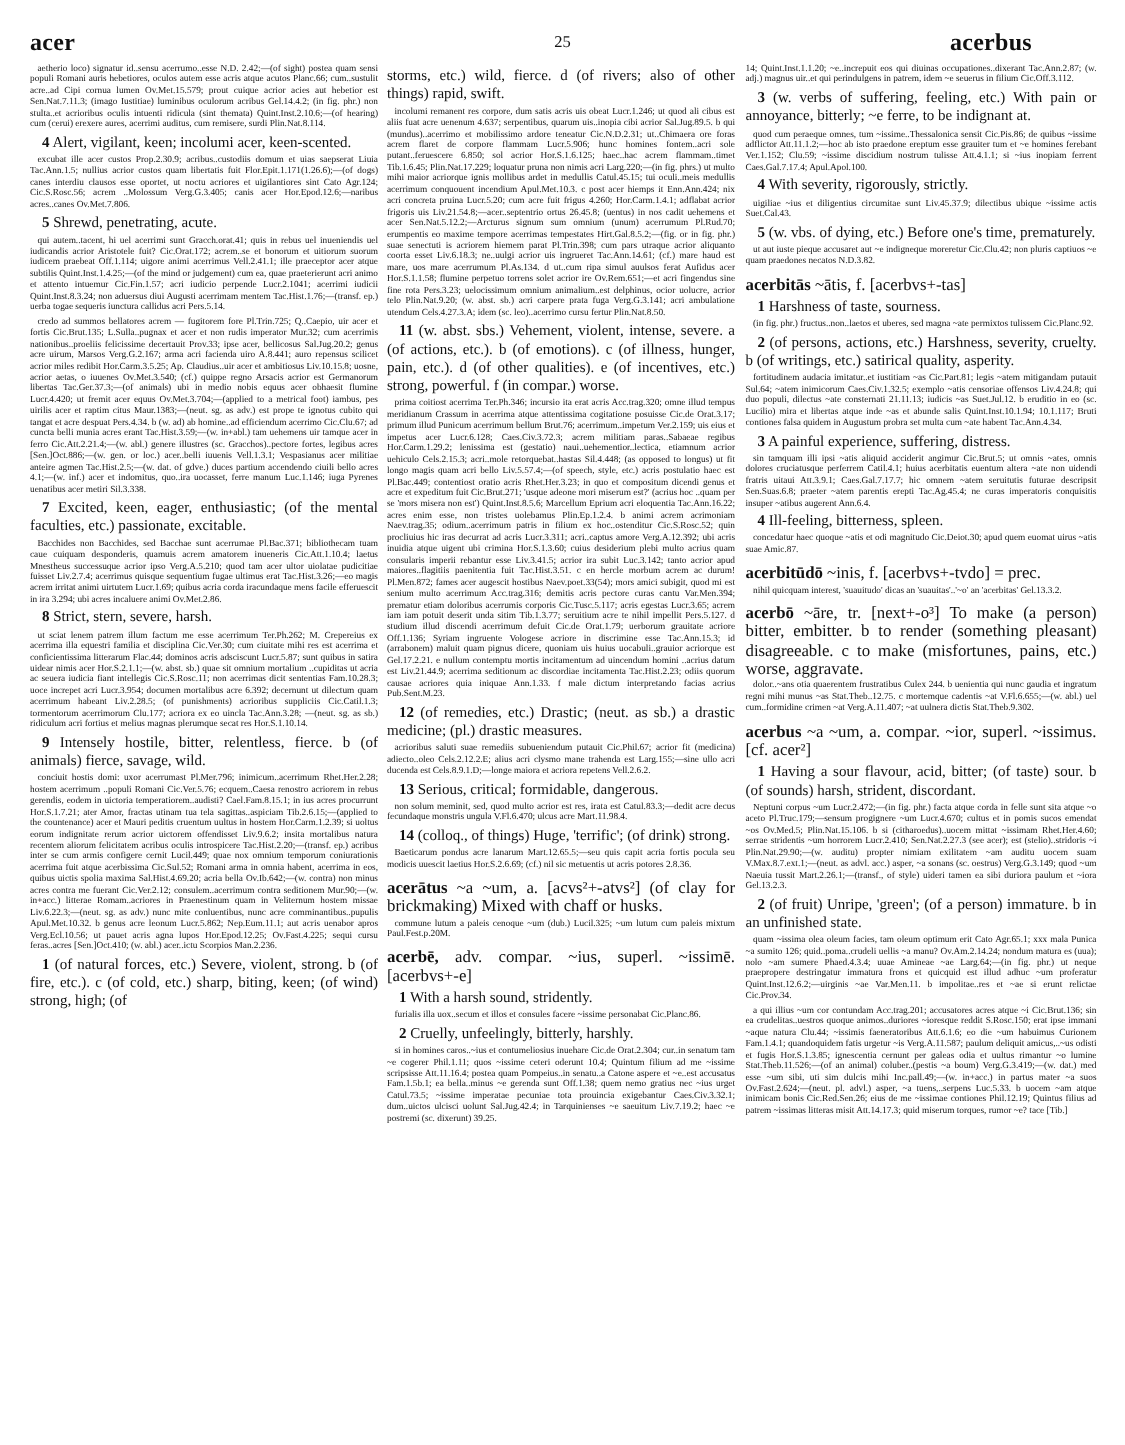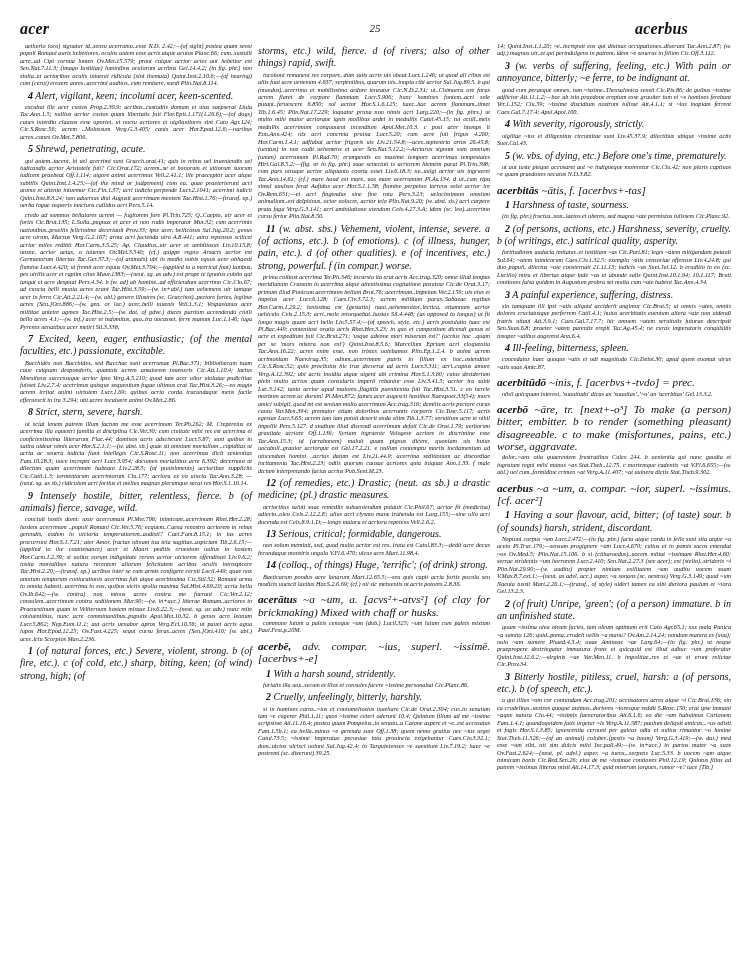--- a/index.html
+++ b/index.html
@@ -1,17 +1,17 @@
 <!DOCTYPE html>
 <html><head>
 <meta charset="utf-8">
 <style>
   html,body{margin:0;padding:0;background:#ffffff;}
   body{width:750px;height:963px;overflow:hidden;position:relative;color:#111;font-family:"Liberation Serif","DejaVu Serif",serif;}
-  .page{position:absolute;left:0;top:0;width:708px;height:963px;font-style:italic;}
+  .page{position:absolute;left:0;top:0;width:708px;height:963px;}
   .runhead{position:absolute;top:20px;font-weight:bold;font-size:16px;letter-spacing:0.2px;}
   .runhead.left{left:20px;}
   .runhead.right{right:20px;}
   .pagenum{position:absolute;top:22px;left:0;width:750px;text-align:center;font-size:11px;}
   .col{position:absolute;top:42px;width:232px;}
   .col.c1{left:20px;}
   .col.c2{left:258px;}
   .col.c3{left:497px;width:234px;}
   .cite{font-size:6.2px;line-height:7.45px;text-align:justify;margin:0 0 2px 0;text-indent:5px;}
   .cite.noindent{text-indent:0;}
@@ -81,16 +81,15 @@
       <p class="cite">concedatur haec quoque ~atis et odi magnitudo Cic.Deiot.30; apud quem euomat uirus ~atis suae Amic.87.</p>
       <p class="lemma"><span class="hw">acerbitūdō</span><span> ~inis, f. [acerbvs+-tvdo] = prec.</span></p>
       <p class="cite">nihil quicquam interest, 'suauitudo' dicas an 'suauitas'..'~o' an 'acerbitas' Gel.13.3.2.</p>
       <p class="lemma"><span class="hw">acerbō</span><span> ~āre, tr. [next+-o³] To make (a person) bitter, embitter. b to render (something pleasant) disagreeable. c to make (misfortunes, pains, etc.) worse, aggravate.</span></p>
       <p class="cite">dolor..~ans otia quaerentem frustratibus Culex 244. b uenientia qui nunc gaudia et ingratum regni mihi munus ~as Stat.Theb..12.75.   c mortemque cadentis ~at V.Fl.6.655;—(w. abl.) uel cum..formidine crimen ~at Verg.A.11.407; ~at uulnera dictis Stat.Theb.9.302.</p>
       <p class="lemma"><span class="hw">acerbus</span><span> ~a ~um, a. compar. ~ior, superl. ~issimus. [cf. acer²]</span></p>
       <p class="sense"><span class="num">1</span> <span>Having a sour flavour, acid, bitter; (of taste) sour. b (of sounds) harsh, strident, discordant.</span></p>
       <p class="cite">Neptuni corpus ~um Lucr.2.472;—(in fig. phr.) facta atque corda in felle sunt sita atque ~o aceto Pl.Truc.179;—sensum progignere ~um Lucr.4.670; cultus et in pomis sucos emendat ~os Ov.Med.5; Plin.Nat.15.106.   b si (citharoedus)..uocem mittat ~issimam Rhet.Her.4.60; serrae stridentis ~um horrorem Lucr.2.410; Sen.Nat.2.27.3 (see acer); est (stelio)..stridoris ~i Plin.Nat.29.90;—(w. auditu) propter nimiam exilitatem ~am auditu uocem suam V.Max.8.7.ext.1;—(neut. as advl. acc.) asper, ~a sonans (sc. oestrus) Verg.G.3.149; quod ~um Naeuia tussit Mart.2.26.1;—(transf., of style) uideri tamen ea sibi duriora paulum et ~iora Gel.13.2.3.</p>
       <p class="sense"><span class="num">2</span> <span>(of fruit) Unripe, 'green'; (of a person) immature. b in an unfinished state.</span></p>
       <p class="cite">quam ~issima olea oleum facies, tam oleum optimum erit Cato Agr.65.1; xxx mala Punica ~a sumito 126; quid..poma..crudeli uellis ~a manu? Ov.Am.2.14.24; nondum matura es (uua); nolo ~am sumere Phaed.4.3.4; uuae Amineae ~ae Larg.64;—(in fig. phr.) ut neque praepropere destringatur immatura frons et quicquid est illud adhuc ~um proferatur Quint.Inst.12.6.2;—uirginis ~ae Var.Men.11.   b impolitae..res et ~ae si erunt relictae Cic.Prov.34.</p>
-      <p class="sense"><span class="num">3</span> <span>Bitterly hostile, pitiless, cruel, harsh: a (of persons, etc.). b (of speech, etc.).</span></p>
       <p class="cite">a qui illius ~um cor contundam Acc.trag.201; accusatores acres atque ~i Cic.Brut.136; sin ea crudelitas..uestros quoque animos..duriores ~ioresque reddit S.Rosc.150; erat ipse immani ~aque natura Clu.44; ~issimis faeneratoribus Att.6.1.6; eo die ~um habuimus Curionem Fam.1.4.1; quandoquidem fatis urgetur ~is Verg.A.11.587; paulum deliquit amicus,..~us odisti et fugis Hor.S.1.3.85; ignescentia cernunt per galeas odia et uultus rimantur ~o lumine Stat.Theb.11.526;—(of an animal) coluber..(pestis ~a boum) Verg.G.3.419;—(w. dat.) med esse ~um sibi, uti sim dulcis mihi Inc.pall.49;—(w. in+acc.) in partus mater ~a suos Ov.Fast.2.624;—(neut. pl. advl.) asper, ~a tuens,..serpens Luc.5.33.   b uocem ~am atque inimicam bonis Cic.Red.Sen.26; eius de me ~issimae contiones Phil.12.19; Quintus filius ad patrem ~issimas litteras misit Att.14.17.3; quid miserum torques, rumor ~e? tace [Tib.]</p>
     </div>
 </div>
 
 </body></html>

